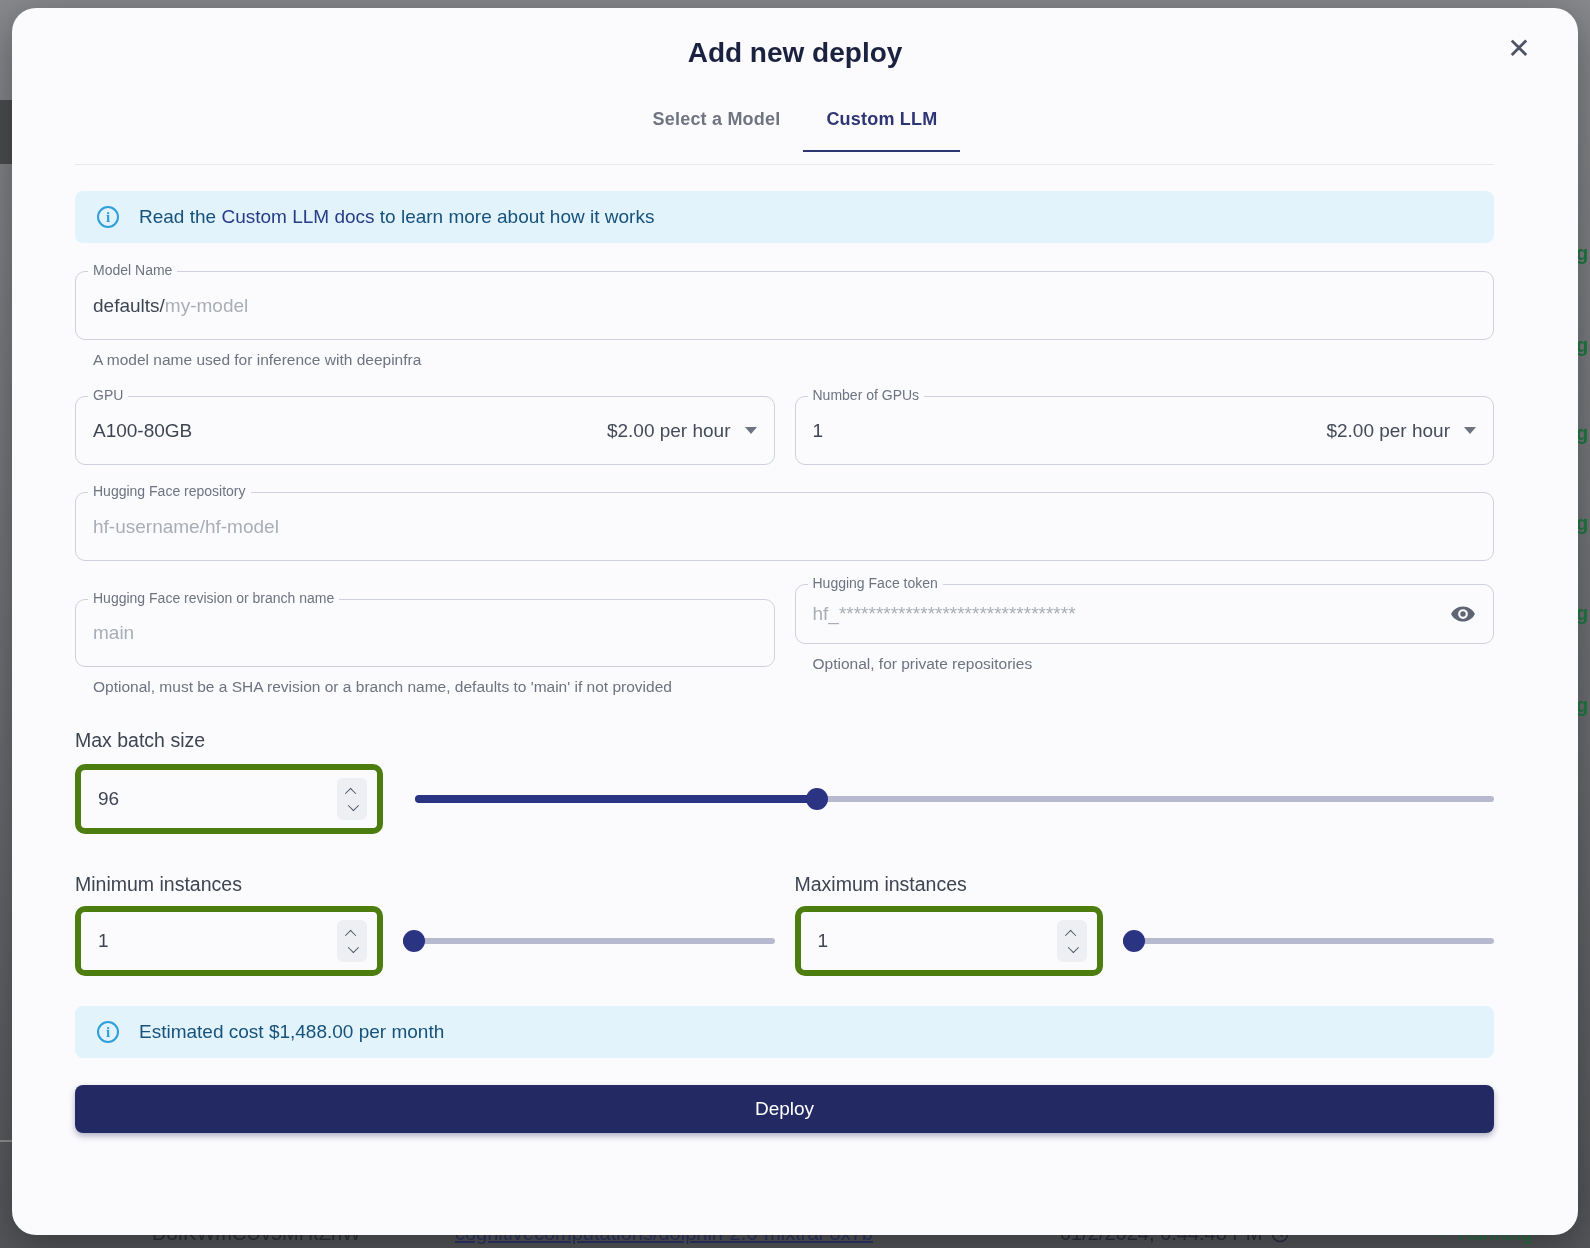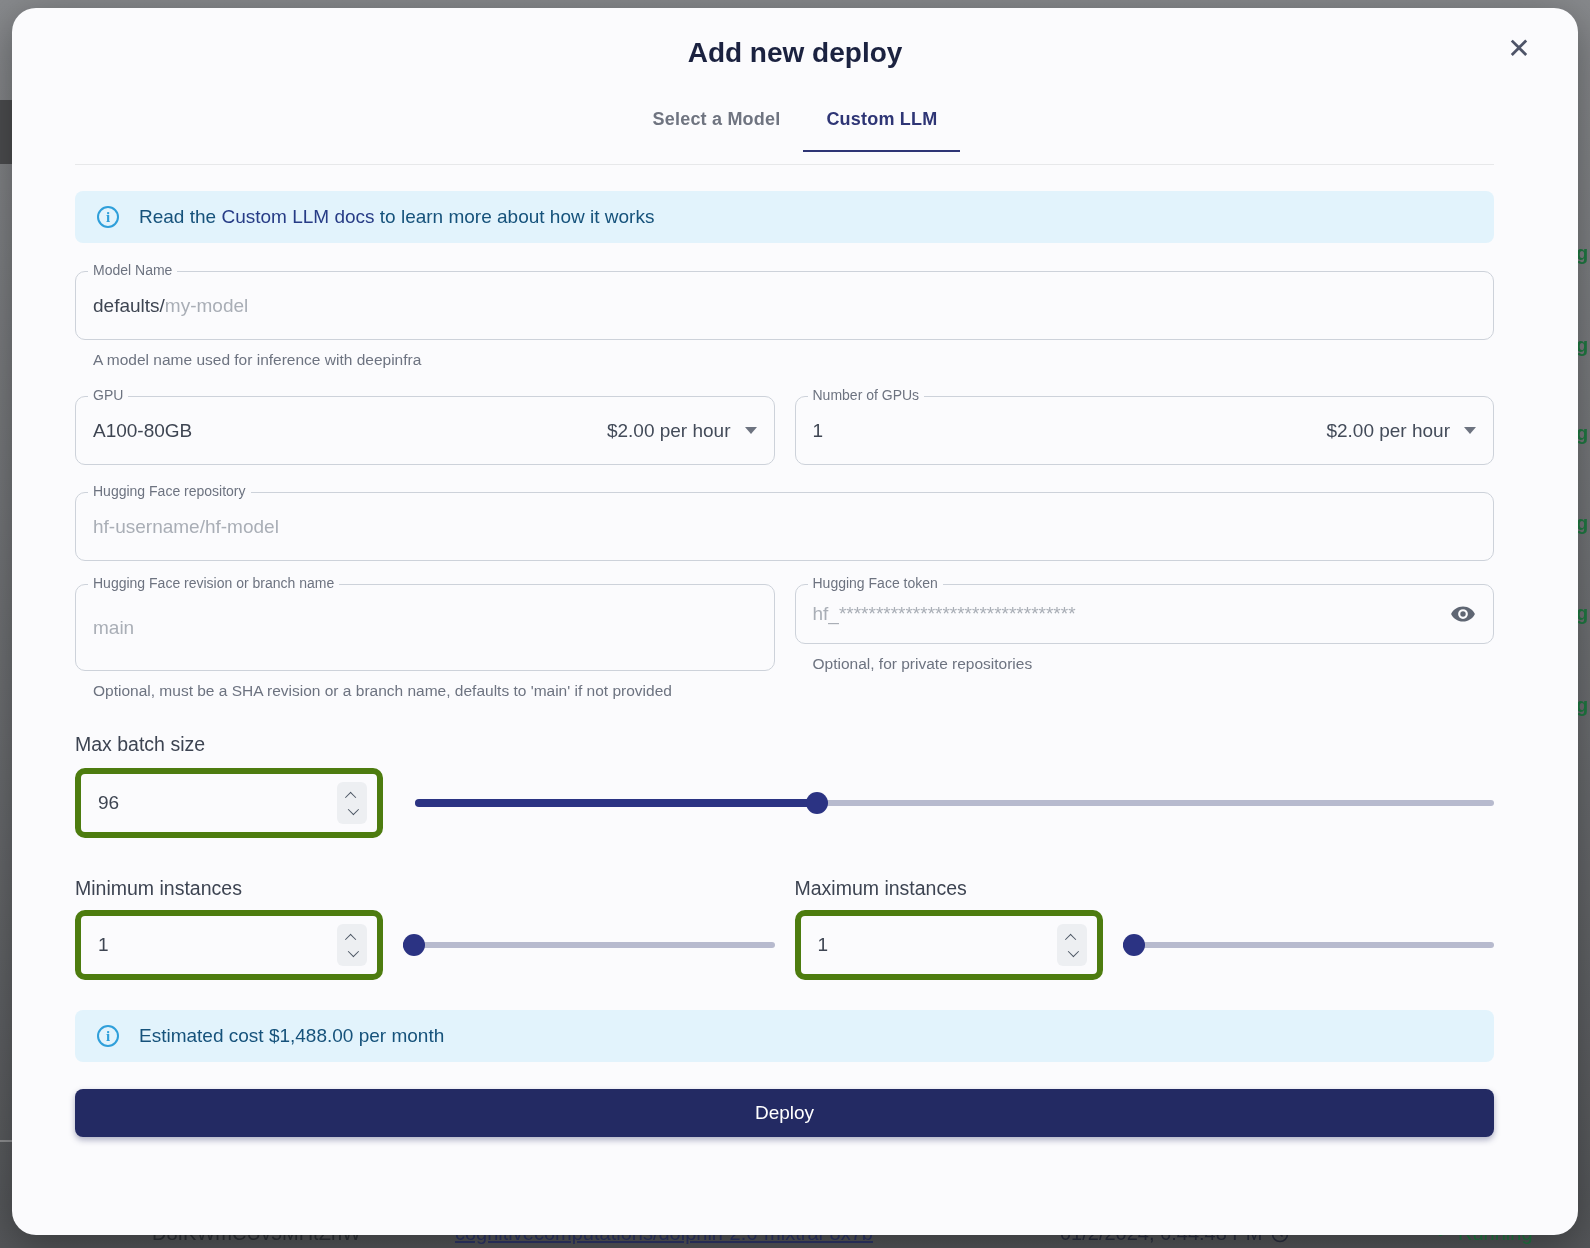--- a/index.html
+++ b/index.html
@@ -210,21 +210,21 @@
       </div>
     </div>
 
     <div class="field" style="margin-top:27px;">
       <span class="legend">Hugging Face repository</span>
       <span class="placeholder">hf-username/hf-model</span>
     </div>
 
     <div class="row-2col tight">
       <div class="col">
-        <div class="field" style="height:87px;">
+        <div class="field" style="height:68px;margin-top:15px;">
           <span class="legend">Hugging Face revision or branch name</span>
           <span class="placeholder">main</span>
         </div>
         <div class="helper">Optional, must be a SHA revision or a branch name, defaults to 'main' if not provided</div>
       </div>
       <div class="col">
         <div class="field" style="height:60px;">
           <span class="legend">Hugging Face token</span>
           <span class="placeholder">hf_********************************</span>
           <span class="spacer"></span>

